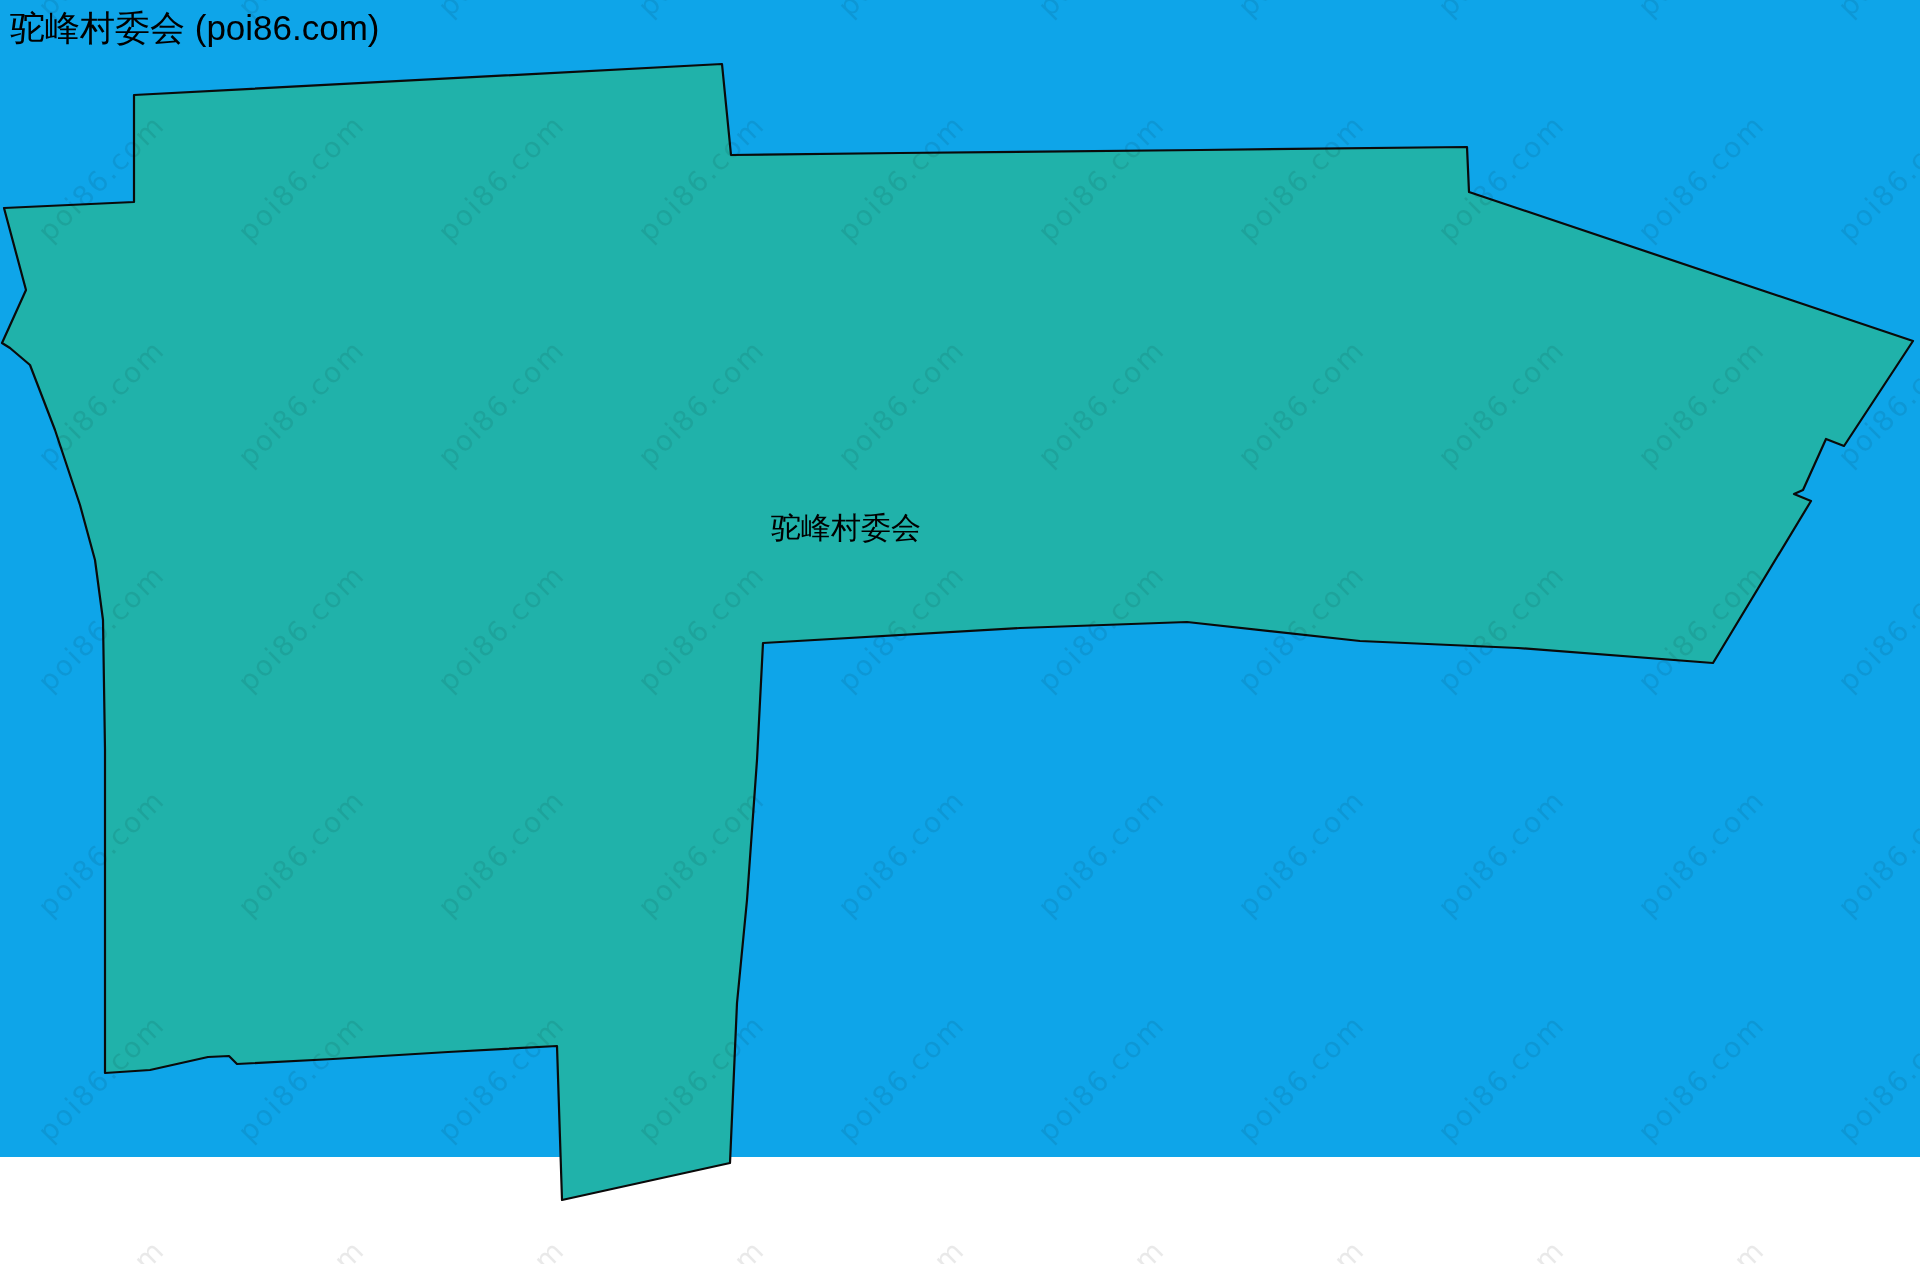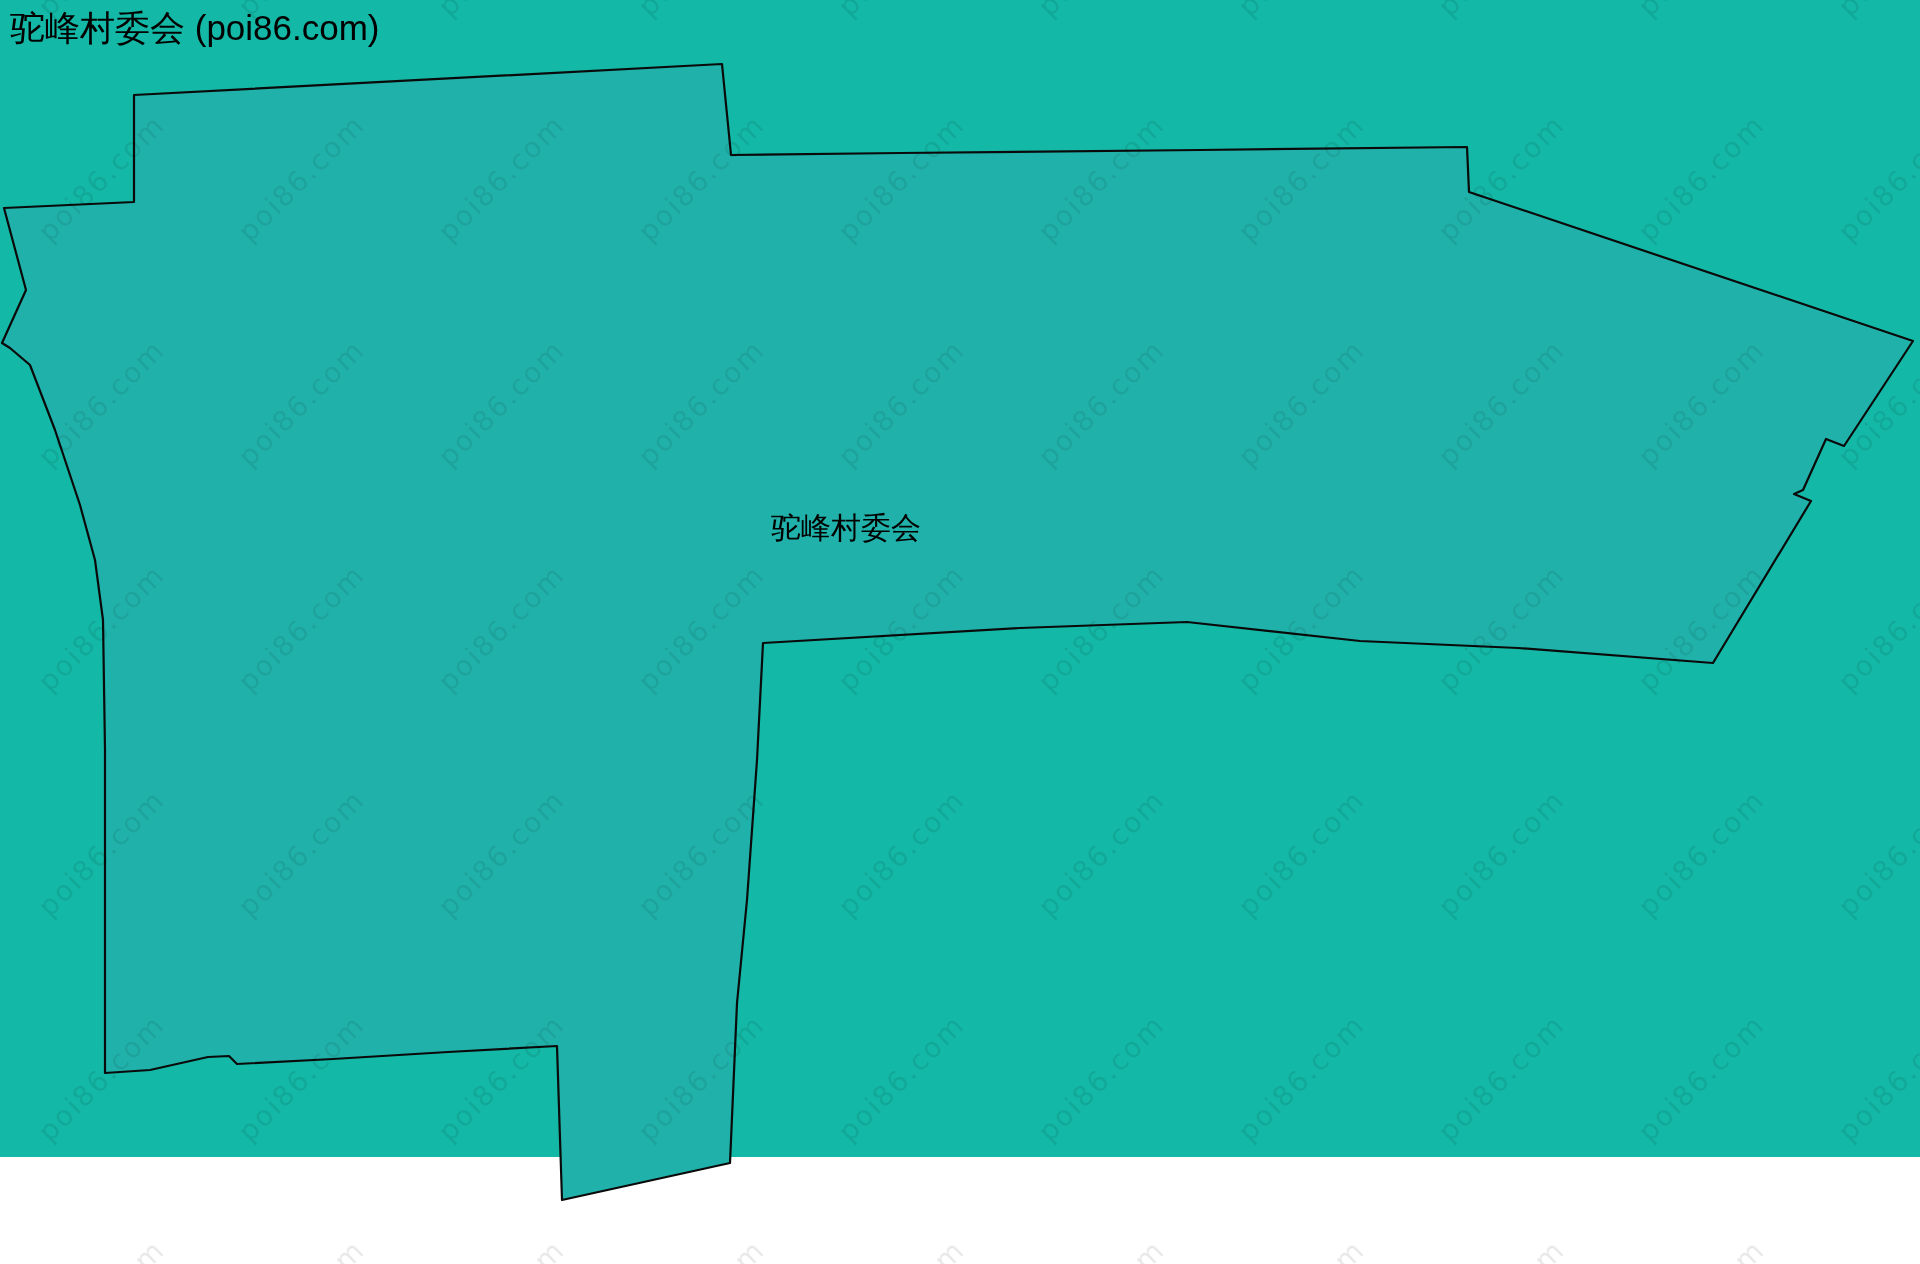--- a/index.html
+++ b/index.html
@@ -8,21 +8,21 @@
     background: #ffffff;
     width: 1920px;
     height: 1264px;
     overflow: hidden;
     font-family: "Liberation Sans", "DejaVu Sans", sans-serif;
   }
   .page {
     position: relative;
     width: 1920px;
     height: 1157px;
-    background: #14b8a6;
+    background: #0ea5e9;
   }
   .map-title {
     position: absolute;
     left: 10px;
     top: 6px;
     font-size: 35px;
     line-height: 1.25;
     color: #000000;
     white-space: nowrap;
     z-index: 3;

